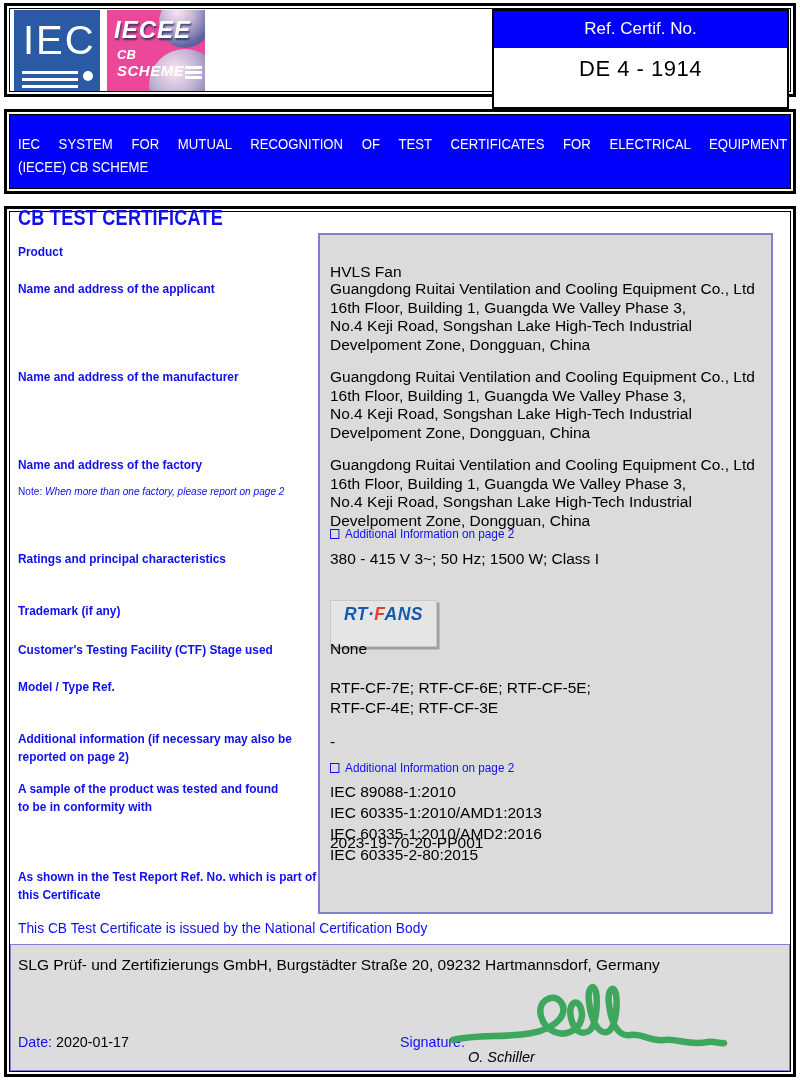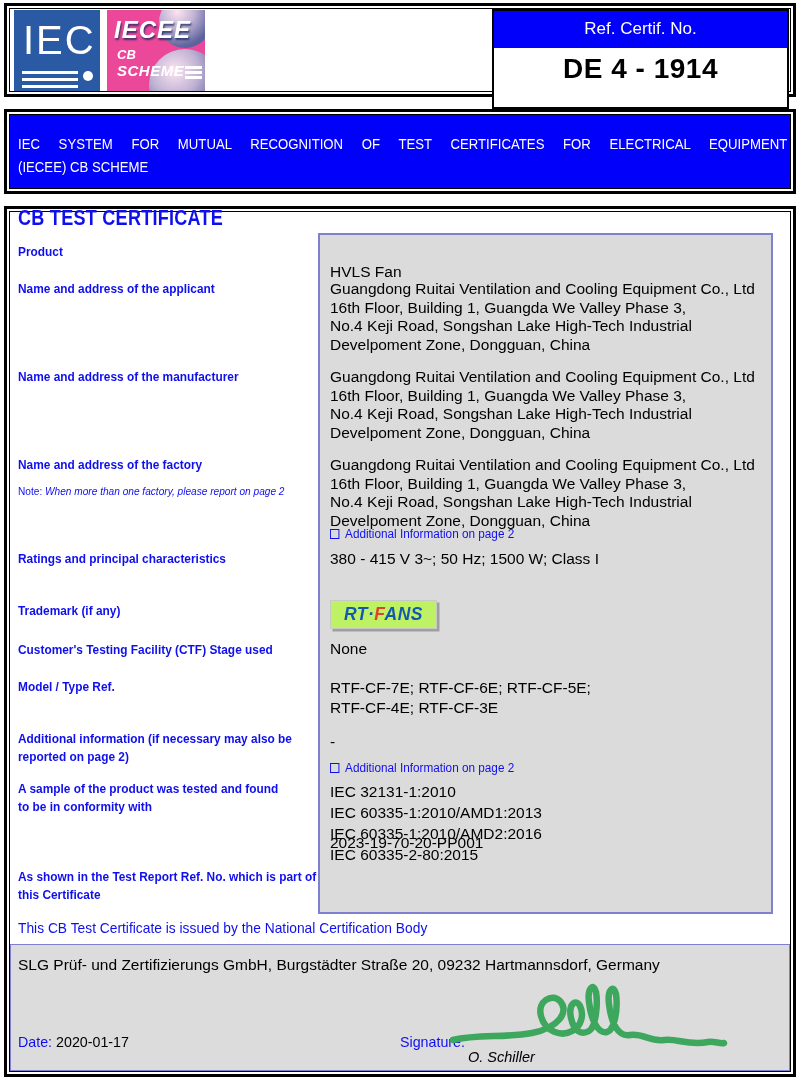--- a/index.html
+++ b/index.html
@@ -24,21 +24,21 @@
             background:radial-gradient(circle at 35% 30%, #fff 0%, #b9c6e0 35%, #48699f 70%, #2b5aa5 100%); opacity:.85; }
   .sph1 { width:52px; height:52px; right:-6px; top:-14px; }
   .sph2 { width:72px; height:72px; right:-16px; bottom:-30px; }
   .iecee-word { position:absolute; left:7px; top:6px; color:#fff; font-size:24px; font-weight:700; font-style:italic; letter-spacing:1px; text-shadow:1px 2px 2px rgba(20,40,90,.8); }
   .iecee-cb   { position:absolute; left:10px; top:37px; color:#fff; font-size:13px; font-weight:700; font-style:italic; }
   .iecee-scheme { position:absolute; left:10px; top:52px; color:#fff; font-size:15px; font-weight:700; font-style:italic; letter-spacing:.5px; }
   .iecee-rule { position:absolute; right:3px; width:17px; height:2.5px; background:#fff; }
 
   .ref-box { position:absolute; left:492px; top:9px; width:297px; height:100px; border:2.5px solid #000; background:#fff; }
   .ref-bar { position:absolute; left:0; top:0; right:0; height:37px; background:#0101fb; color:#fff; font-size:17px; text-align:center; line-height:36px; }
-  .ref-no  { position:absolute; left:0; top:37px; right:0; bottom:0; color:#000; font-size:28px; font-weight:700; text-align:center; line-height:42px; letter-spacing:.5px; }
+  .ref-no  { position:absolute; left:0; top:37px; right:0; bottom:0; color:#000; font-size:22px; font-weight:400; text-align:center; line-height:42px; letter-spacing:.5px; }
 
   
   .banner-line { position:absolute; left:18px; width:905px; color:#fff; font-size:15.5px;
                  transform:scaleX(0.85); transform-origin:0 0; }
   .bl1 { top:135px; text-align:justify; text-align-last:justify; }
   .bl2 { top:158px; }
 
   
   .doc-title { position:absolute; left:18px; top:206px; color:#0f0fee; font-size:21.5px; font-weight:700; letter-spacing:.3px;
                transform:scaleX(0.84); transform-origin:0 0; white-space:nowrap; }
@@ -50,21 +50,21 @@
   .note { position:absolute; left:18px; color:#0f0fee; font-size:11px; white-space:nowrap;
           transform:scaleX(0.92); transform-origin:0 0; }
   .note i { font-style:italic; }
 
   .val { position:absolute; left:330px; color:#000; font-size:15.5px; line-height:18.5px; }
   .val div { white-space:nowrap; }
   .addl { position:absolute; left:330px; color:#0f0fee; font-size:12.5px; white-space:nowrap;
           transform:scaleX(0.94); transform-origin:0 0; }
   .cbx { display:inline-block; width:10px; height:10px; border:1.5px solid #0f0fee; margin-right:6px; vertical-align:-1px; }
 
-  .rt-logo { position:absolute; left:330px; top:600px; width:107px; height:29px; background:#bef264;
+  .rt-logo { position:absolute; left:330px; top:600px; width:107px; height:47px; background:#e5e5e5;
              border:1px solid #c8c8c8; box-shadow:2.5px 2.5px 0 rgba(110,110,110,.55);
              text-align:center; line-height:27px; font-style:italic; font-weight:700; font-size:17.5px; letter-spacing:.5px; white-space:nowrap; }
   .rt-blue { color:#1559ae; } .rt-red { color:#e2402c; }
 
   
   .issued { position:absolute; left:18px; top:919px; color:#0f0fee; font-size:15px;
             transform:scaleX(0.92); transform-origin:0 0; white-space:nowrap; }
   .ncb-box { position:absolute; left:10px; top:944px; width:780px; height:127px; background:#dcdcdc; border:1px solid #8080d2; }
   .ncb-name { position:absolute; left:18px; top:956px; color:#000; font-size:15.5px; white-space:nowrap; }
   .date-line { position:absolute; left:18px; top:1033px; font-size:15px; white-space:nowrap; transform:scaleX(0.95); transform-origin:0 0; }
@@ -167,21 +167,21 @@
     </div>
 
     <div class="lbl" style="top:731px;">Additional information (if necessary may also be</div>
     <div class="lbl" style="top:749px;">reported on page 2)</div>
     <div class="val" style="top:733px;">-</div>
     <div class="addl" style="top:761px;"><span class="cbx"></span><span>Additional Information on page 2</span></div>
 
     <div class="lbl" style="top:781px;">A sample of the product was tested and found</div>
     <div class="lbl" style="top:799px;">to be in conformity with</div>
     <div class="val" style="top:781px;line-height:21px;">
-      <div>IEC 32131-1:2010</div>
+      <div>IEC 89088-1:2010</div>
       <div>IEC 60335-1:2010/AMD1:2013</div>
       <div>IEC 60335-1:2010/AMD2:2016</div>
       <div>IEC 60335-2-80:2015</div>
     </div>
 
     <div class="lbl" style="top:869px;">As shown in the Test Report Ref. No. which is part of</div>
     <div class="lbl" style="top:887px;">this Certificate</div>
     <div class="val" style="top:834px;">2023-19-70-20-PP001</div>
 
     <div class="issued">This CB Test Certificate is issued by the National Certification Body</div>

